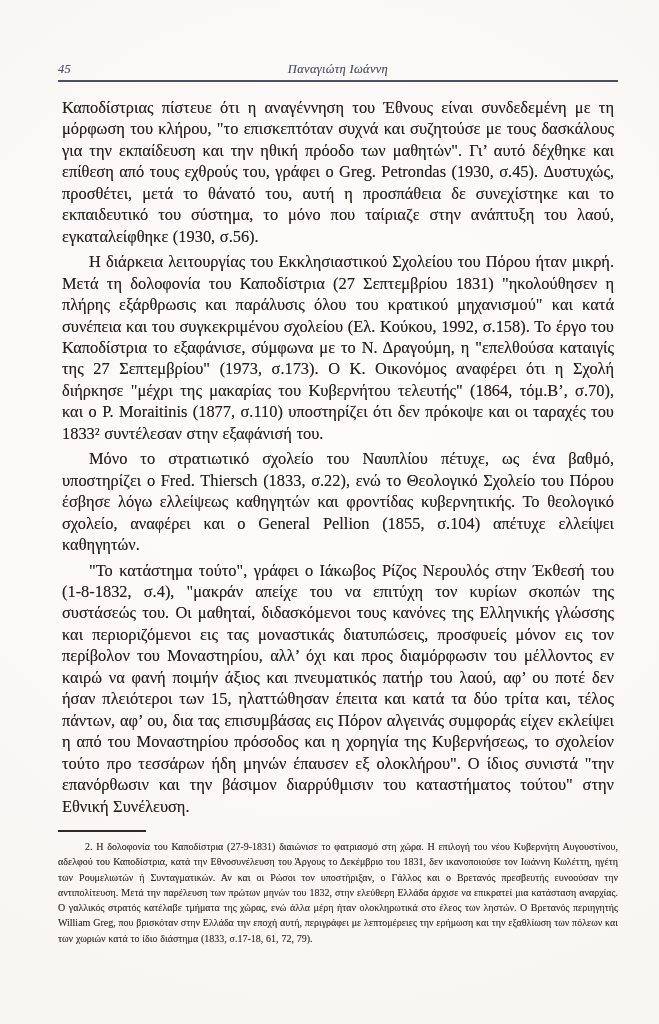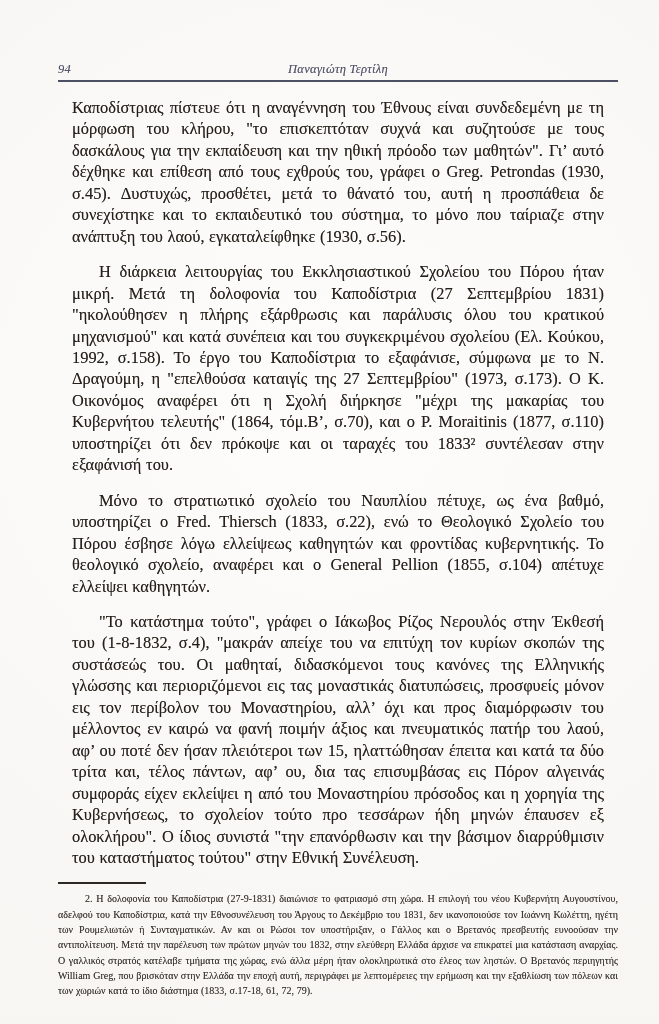--- a/index.html
+++ b/index.html
@@ -47,21 +47,21 @@
     bottom: 3px;
   }
   .body-text {
     margin-top: 15px;
     font-size: 16.4px;
     line-height: 21.45px;
     text-align: justify;
     text-shadow: 0 0 0.5px rgba(55,45,35,0.55);
     word-spacing: 0.5px;
   }
-  .body-text p { margin: 14px; }
+  .body-text p { margin: 4px; }
   .body-text p.indent { text-indent: 27px; }
   .footnote-sep {
     width: 88px;
     border: none;
     border-top: 2px solid #2c2824;
     margin: 13px 0 7px 0;
   }
   .footnote {
     font-size: 10px;
     line-height: 15.3px;
@@ -71,22 +71,22 @@
     text-shadow: 0 0 0.4px rgba(70,60,50,0.5);
     word-spacing: 0.3px;
   }
 </style>
 </head>
 <body>
 
 <div class="page">
 
   <div class="running-header">
-    <span class="page-number">94</span>
-    <span class="running-title">Παναγιώτη Τερτίλη</span>
+    <span class="page-number">45</span>
+    <span class="running-title">Παναγιώτη Ιωάννη</span>
   </div>
 
   <div class="body-text">
     <p>Καποδίστριας πίστευε ότι η αναγέννηση του Έθνους είναι συνδεδεμένη με τη μόρφωση του κλήρου, "το επισκεπτόταν συχνά και συζητούσε με τους δασκάλους για την εκπαίδευση και την ηθική πρόοδο των μαθητών". Γι’ αυτό δέχθηκε και επίθεση από τους εχθρούς του, γράφει ο Greg. Petrondas (1930, σ.45). Δυστυχώς, προσθέτει, μετά το θάνατό του, αυτή η προσπάθεια δε συνεχίστηκε και το εκπαιδευτικό του σύστημα, το μόνο που ταίριαζε στην ανάπτυξη του λαού, εγκαταλείφθηκε (1930, σ.56).</p>
     <p class="indent">Η διάρκεια λειτουργίας του Εκκλησιαστικού Σχολείου του Πόρου ήταν μικρή. Μετά τη δολοφονία του Καποδίστρια (27 Σεπτεμβρίου 1831) "ηκολούθησεν η πλήρης εξάρθρωσις και παράλυσις όλου του κρατικού μηχανισμού" και κατά συνέπεια και του συγκεκριμένου σχολείου (Ελ. Κούκου, 1992, σ.158). Το έργο του Καποδίστρια το εξαφάνισε, σύμφωνα με το Ν. Δραγούμη, η "επελθούσα καταιγίς της 27 Σεπτεμβρίου" (1973, σ.173). Ο Κ. Οικονόμος αναφέρει ότι η Σχολή διήρκησε "μέχρι της μακαρίας του Κυβερνήτου τελευτής" (1864, τόμ.Β’, σ.70), και ο P. Moraitinis (1877, σ.110) υποστηρίζει ότι δεν πρόκοψε και οι ταραχές του 1833² συντέλεσαν στην εξαφάνισή του.</p>
     <p class="indent">Μόνο το στρατιωτικό σχολείο του Ναυπλίου πέτυχε, ως ένα βαθμό, υποστηρίζει ο Fred. Thiersch (1833, σ.22), ενώ το Θεολογικό Σχολείο του Πόρου έσβησε λόγω ελλείψεως καθηγητών και φροντίδας κυβερνητικής. Το θεολογικό σχολείο, αναφέρει και ο General Pellion (1855, σ.104) απέτυχε ελλείψει καθηγητών.</p>
     <p class="indent">"Το κατάστημα τούτο", γράφει ο Ιάκωβος Ρίζος Νερουλός στην Έκθεσή του (1-8-1832, σ.4), "μακράν απείχε του να επιτύχη τον κυρίων σκοπών της συστάσεώς του. Οι μαθηταί, διδασκόμενοι τους κανόνες της Ελληνικής γλώσσης και περιοριζόμενοι εις τας μοναστικάς διατυπώσεις, προσφυείς μόνον εις τον περίβολον του Μοναστηρίου, αλλ’ όχι και προς διαμόρφωσιν του μέλλοντος εν καιρώ να φανή ποιμήν άξιος και πνευματικός πατήρ του λαού, αφ’ ου ποτέ δεν ήσαν πλειότεροι των 15, ηλαττώθησαν έπειτα και κατά τα δύο τρίτα και, τέλος πάντων, αφ’ ου, δια τας επισυμβάσας εις Πόρον αλγεινάς συμφοράς είχεν εκλείψει η από του Μοναστηρίου πρόσοδος και η χορηγία της Κυβερνήσεως, το σχολείον τούτο προ τεσσάρων ήδη μηνών έπαυσεν εξ ολοκλήρου". Ο ίδιος συνιστά "την επανόρθωσιν και την βάσιμον διαρρύθμισιν του καταστήματος τούτου" στην Εθνική Συνέλευση.</p>
   </div>
 
   <hr class="footnote-sep">

